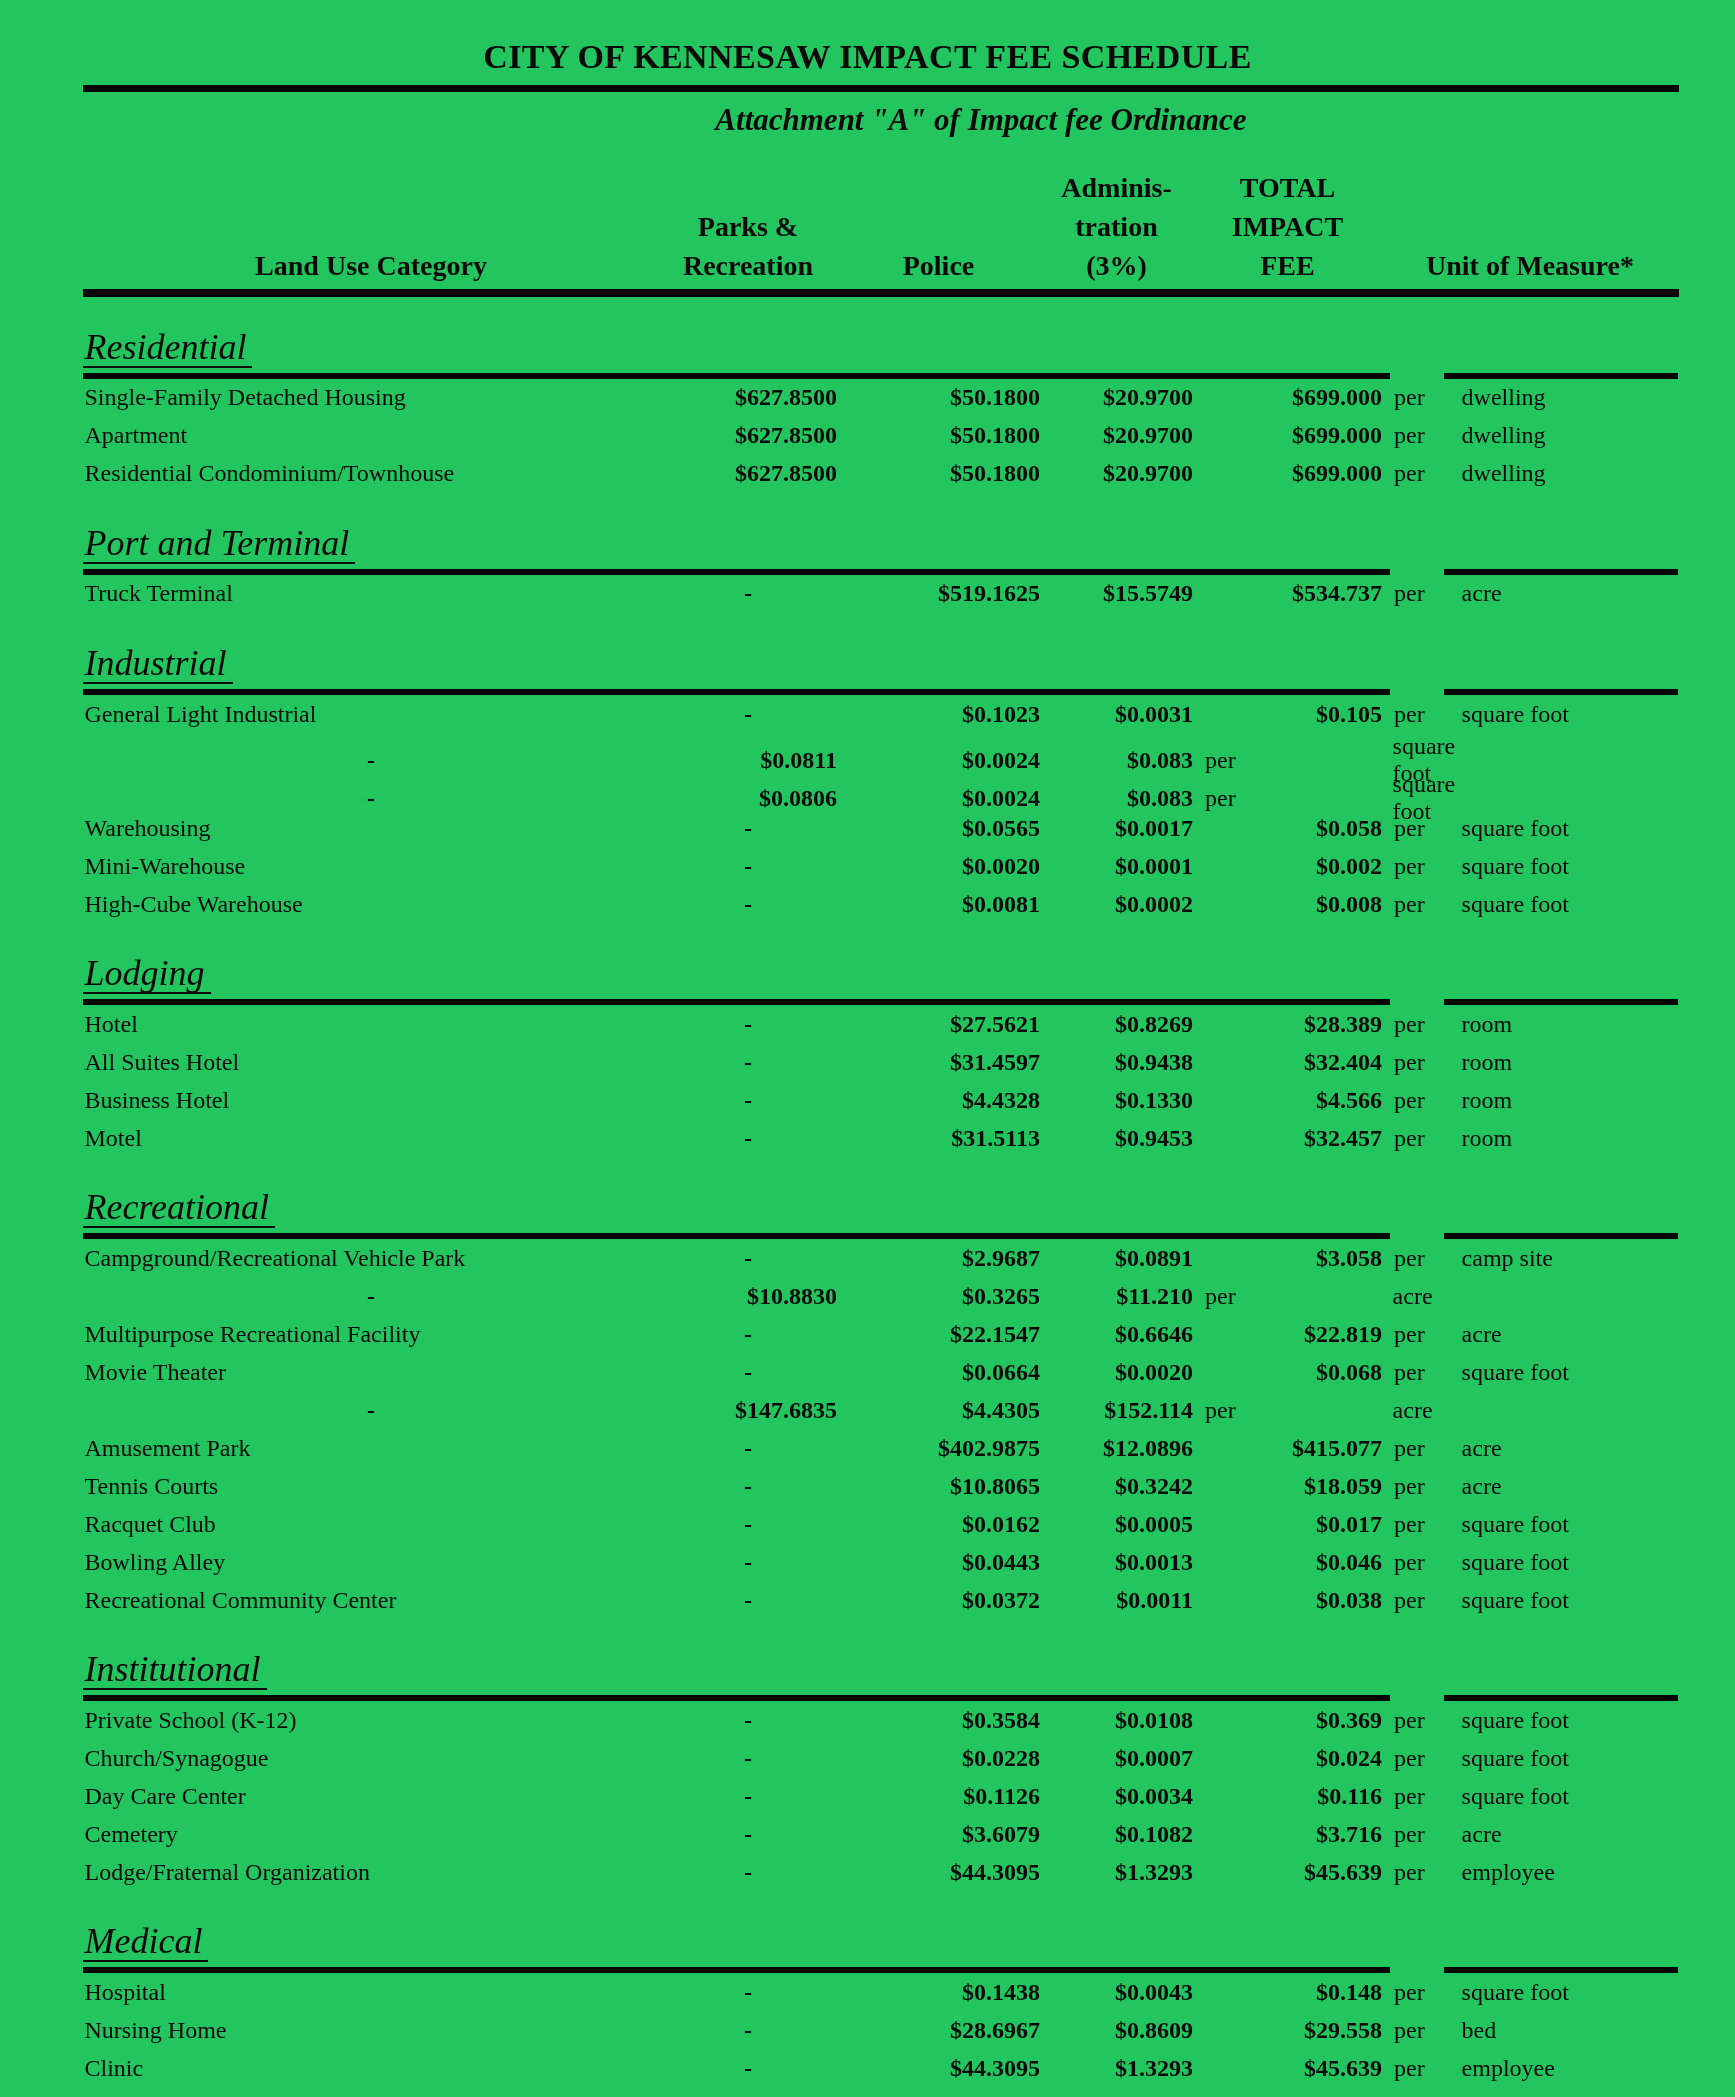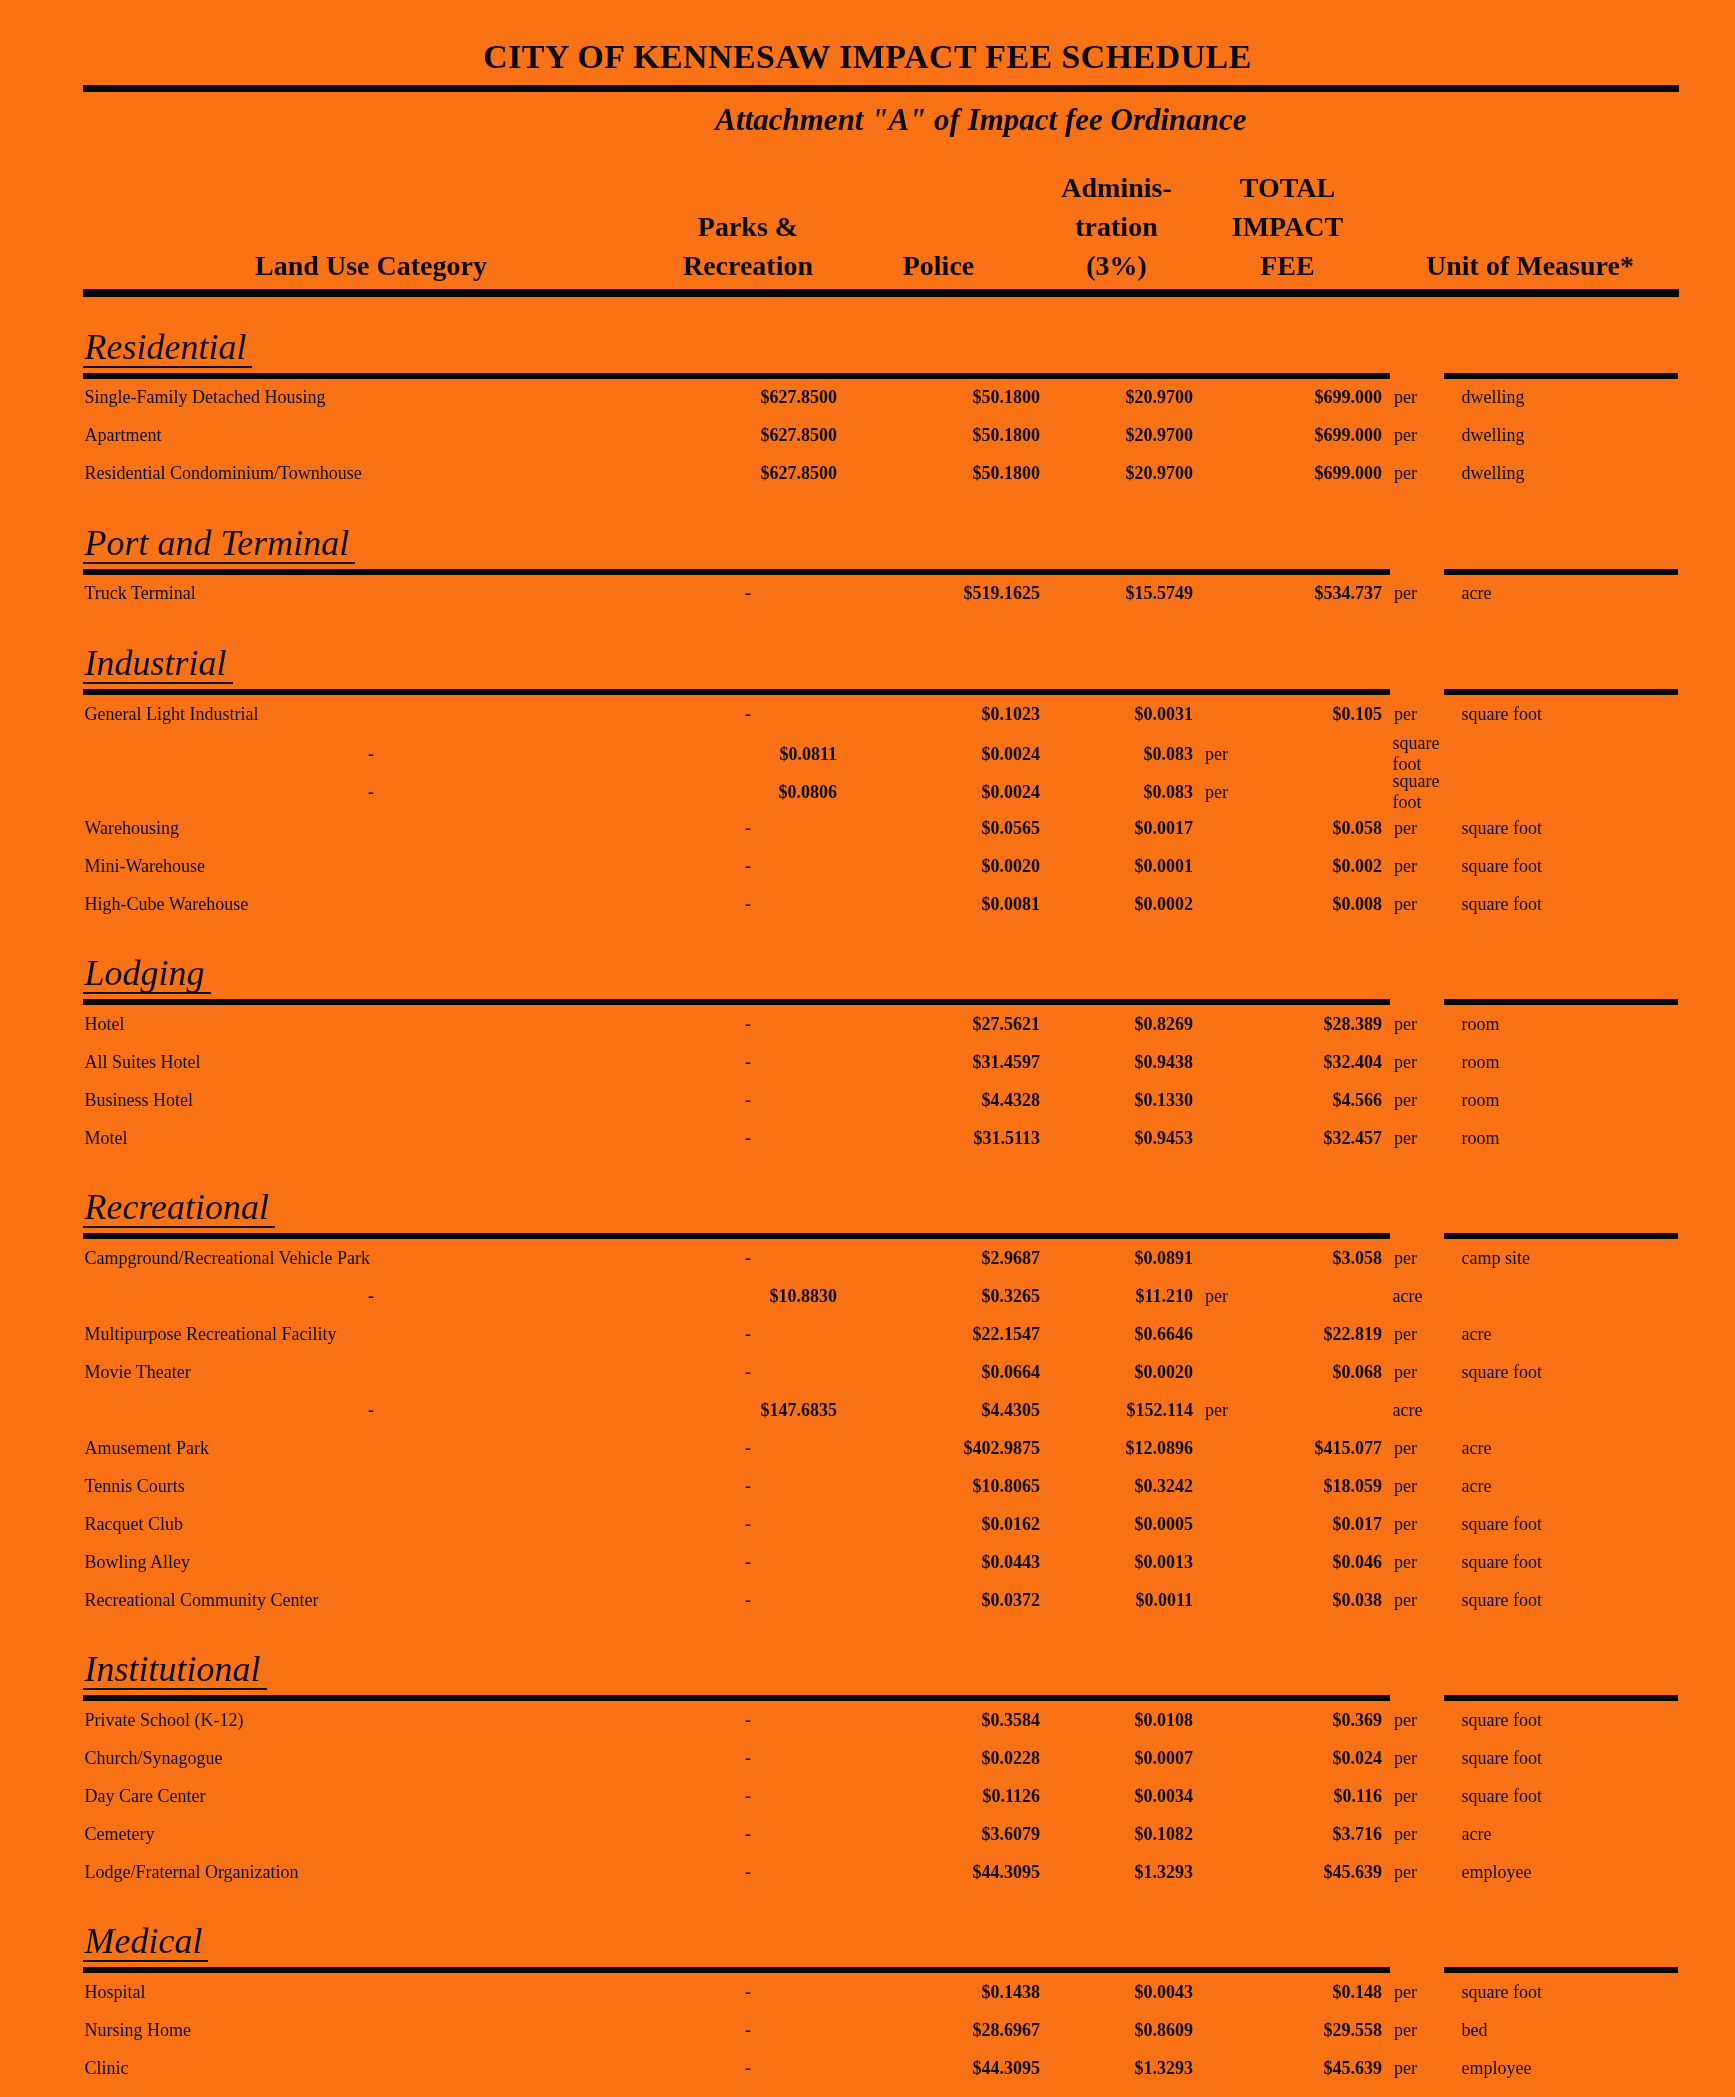--- a/index.html
+++ b/index.html
@@ -4,21 +4,21 @@
 <style>
   * { margin:0; padding:0; box-sizing:border-box; }
   html, body { background:#ffffff; }
   body {
     width:1735px; height:2097px;
     font-family:"Liberation Serif","DejaVu Serif",serif;
   }
   .page {
     position:relative;
     width:1735px; height:2097px;
-    background:#f97316;
+    background:#22c55e;
     color:#0a0a0a;
     overflow:hidden;
   }
   .title {
     padding-top:38px;
     text-align:center;
     font-size:34px;
     font-weight:bold;
     letter-spacing:0.4px;
   }
@@ -61,21 +61,21 @@
     padding:0 6px 3.8px 1.5px;
   }
   .section-rule { position:relative; height:6px; margin-top:5.3px; }
   .seg-l { position:absolute; left:0; top:0; width:1307px; height:6px; background:#060606; }
   .seg-r { position:absolute; left:1361px; top:0; width:234px; height:6px; background:#060606; }
   .row {
     display:grid;
     grid-template-columns:576px 178px 203px 153px 189px 69px 227px;
     height:38px;
     align-items:center;
-    font-size:18px;
+    font-size:24px;
   }
   .c-cat  { text-align:left; padding-left:1.5px; }
   .c-parks, .c-police, .c-admin, .c-total { text-align:right; font-weight:bold; }
   .c-parks.dash { text-align:center; font-weight:bold; }
   .c-per  { text-align:left; padding-left:12px; }
   .c-unit { text-align:left; padding-left:10.6px; }
 </style>
 </head>
 <body>
 

